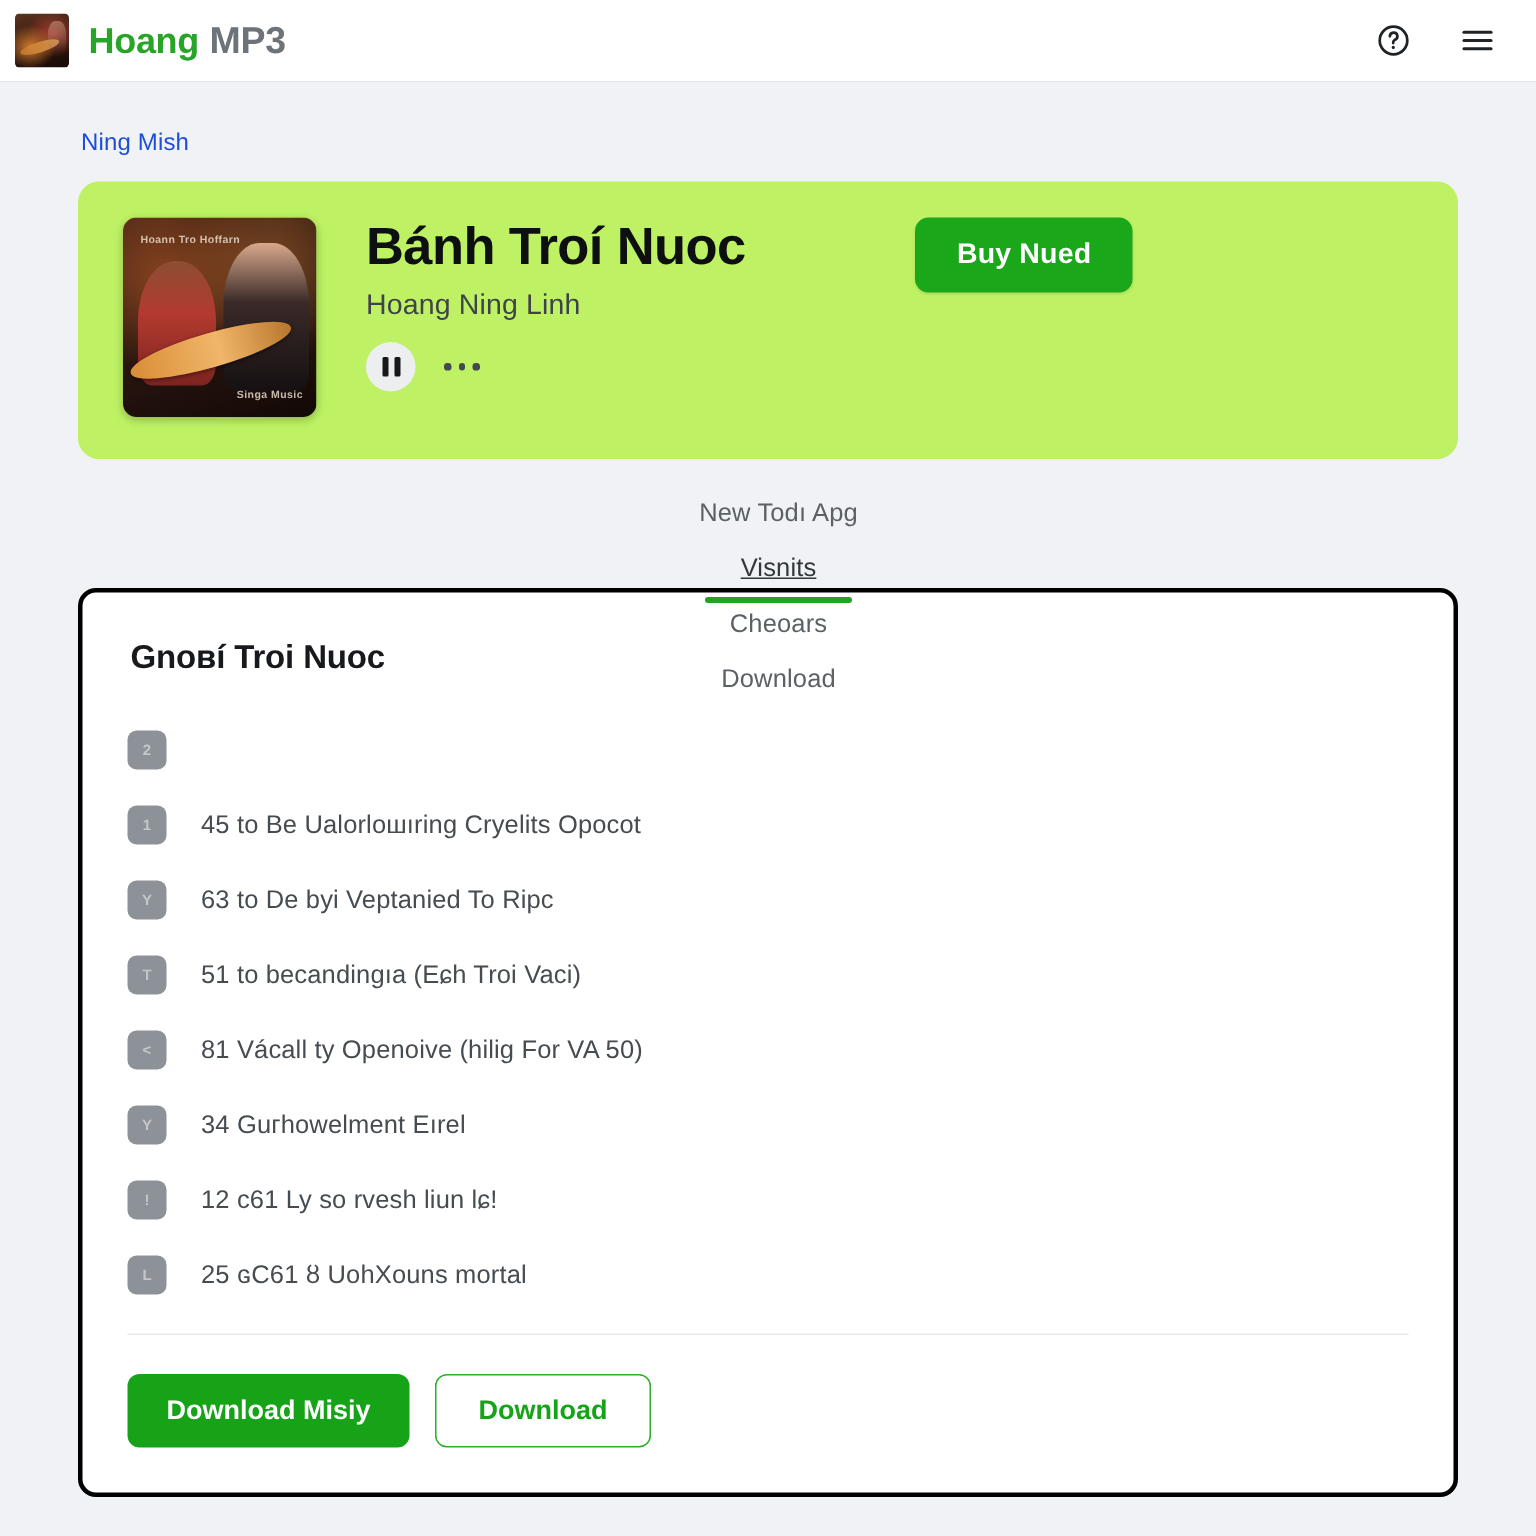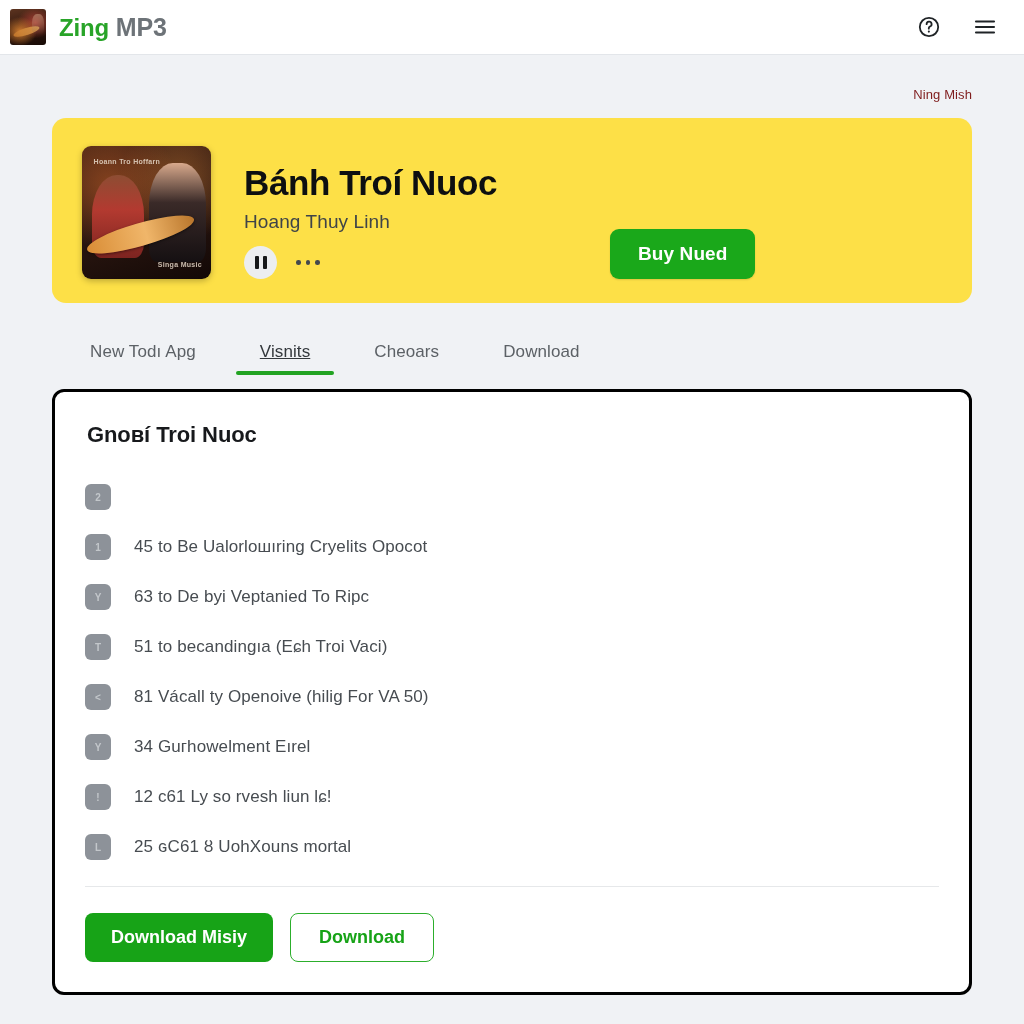--- a/index.html
+++ b/index.html
@@ -83,34 +83,33 @@
     width: 26px; height: 26px;
     display: flex; align-items: center; justify-content: center;
     cursor: pointer;
     color: #1f2326;
   }
 
   
   .page { padding: 0 52px; }
 
   .breadcrumb {
-    font-size: 13px;
-    color: #7f1d1d;
+    font-size: 16px;
+    color: #1d4ed8;
     padding: 32px 0 16px 2px;
     letter-spacing: .1px;
-    text-align: right;
   }
 
   
   .hero {
-    background: #fde047;
+    background: #bef264;
     border-radius: 14px;
     padding: 24px 30px;
     display: flex;
-    align-items: flex-end;
+    align-items: flex-start;
     min-height: 185px;
   }
 
   .cover {
     width: 129px;
     height: 133px;
     border-radius: 9px;
     flex: 0 0 auto;
     position: relative;
     overflow: hidden;
@@ -211,24 +210,25 @@
     padding: 14px 28px;
     cursor: pointer;
     font-family: inherit;
     letter-spacing: .1px;
     box-shadow: 0 1px 2px rgba(0,0,0,.12);
   }
 
   
   .tabs {
     display: flex;
-    align-items: flex-end;
-    gap: 16px;
+    align-items: center;
+    gap: 4px;
     padding: 26px 0 0 14px;
     height: 72px;
+    flex-direction: column;
   }
   .tab {
     font-size: 17px;
     color: #5c6166;
     padding: 0 24px 13px 24px;
     cursor: pointer;
     position: relative;
     letter-spacing: .1px;
   }
   .tab.active { color: #33383c; text-decoration: underline; }
@@ -321,21 +321,21 @@
   }
 </style>
 </head>
 <body>
 
 <div class="topbar">
 
   <div class="logo-art"></div>
 
   <div class="brand">
-    <span class="brand-zing">Zing</span>
+    <span class="brand-zing">Hoang</span>
     <span class="brand-mp3">MP3</span>
   </div>
 
   <div class="topbar-actions">
     <div class="icon-btn">
       <svg width="24" height="24" viewBox="0 0 24 24" fill="none" stroke="currentColor" stroke-width="1.8">
         <circle cx="12" cy="12" r="9.2"></circle>
         <path d="M9.6 9.2a2.5 2.5 0 1 1 3.2 2.4c-.7.3-1 .9-1 1.7v.4" stroke-linecap="round"></path>
         <circle cx="11.85" cy="16.6" r="1.05" fill="currentColor" stroke="none"></circle>
       </svg>
@@ -359,21 +359,21 @@
     <div class="cover">
       <div class="person-l"></div>
       <div class="person-r"></div>
       <div class="guitar"></div>
       <div class="cap-top">Hoann Tro Hoffarn</div>
       <div class="cap-bot">Singa Music</div>
     </div>
 
     <div class="hero-info">
       <div class="song-title">Bánh Troí Nuoc</div>
-      <div class="song-artist">Hoang Thuy Linh</div>
+      <div class="song-artist">Hoang Ning Linh</div>
 
       <div class="hero-controls">
         <div class="play-btn">
           <span class="bar"></span>
           <span class="bar"></span>
         </div>
         <div class="more-btn">
           <i></i>
           <i></i>
           <i></i>

